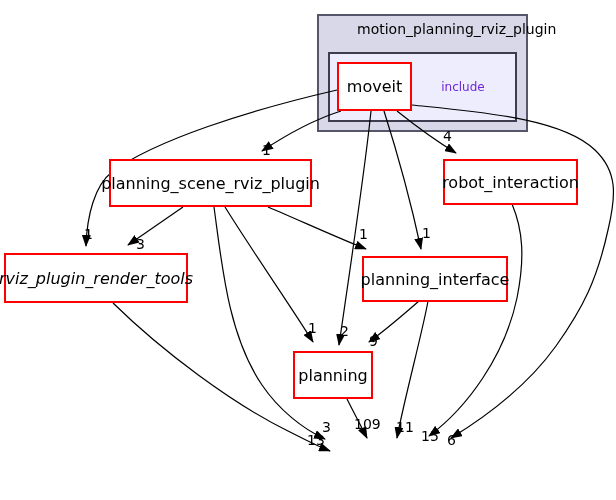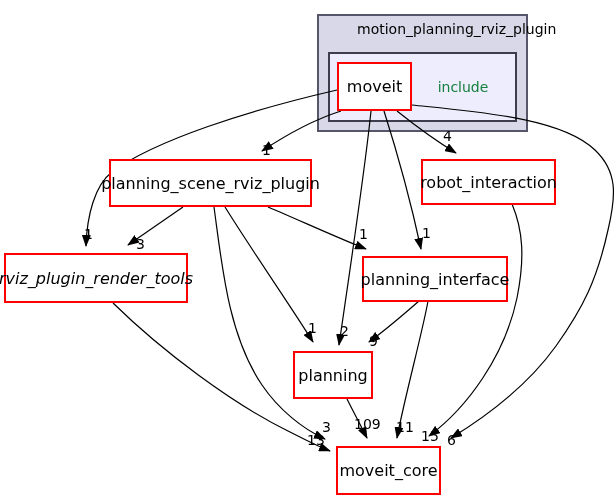--- a/index.html
+++ b/index.html
@@ -17,31 +17,31 @@
     left:328px;top:52px;width:189px;height:70px;
     background:#ededfd;border:2px solid #3d3d50;z-index:2;
   }
   .cluster-label{
     position:absolute;left:317px;top:21px;width:211px;text-align:center;
     font-size:14px;color:#000;z-index:3;padding-left:40px;
   }
   .include-label{
     position:absolute;left:412px;top:62px;width:102px;height:49px;
     display:flex;align-items:center;justify-content:center;
-    font-size:14px;color:#15803d;z-index:3;
+    font-size:12px;color:#6d28d9;z-index:3;
   }
   svg.edges{position:absolute;left:0;top:0;z-index:4;}
   .node{
     position:absolute;background:#ffffff;border:2px solid #ff0000;
     display:flex;align-items:center;justify-content:center;
     font-size:16px;color:#000;z-index:5;cursor:pointer;white-space:nowrap;
   }
   .n-moveit{left:337px;top:62px;width:75px;height:49px;}
   .n-psrp{left:109px;top:159px;width:203px;height:48px;}
-  .n-robot{left:421px;top:159px;width:135px;height:46px;}
+  .n-robot{left:443px;top:159px;width:135px;height:46px;}
   .n-rviztools{left:4px;top:253px;width:184px;height:50px;font-style:italic;}
   .n-pi{left:362px;top:256px;width:146px;height:46px;}
   .n-planning{left:293px;top:351px;width:80px;height:48px;}
   .n-core{left:336px;top:446px;width:105px;height:49px;}
   .elabel{
     position:absolute;font-size:14px;line-height:1;color:#000;z-index:6;cursor:pointer;
   }
 </style>
 </head>
 <body>
@@ -77,21 +77,20 @@
       <path d="M347,399 C353,411 361,426 367,438" marker-end="url(#arrow)"></path>
     </g>
   </svg>
 
   <div class="node n-moveit">moveit</div>
   <div class="node n-psrp">planning_scene_rviz_plugin</div>
   <div class="node n-robot">robot_interaction</div>
   <div class="node n-rviztools">rviz_plugin_render_tools</div>
   <div class="node n-pi">planning_interface</div>
   <div class="node n-planning">planning</div>
-  <div class="node n-core">moveit_core</div>
 
   <span class="elabel" style="left:262px;top:143px;">1</span>
   <span class="elabel" style="left:84px;top:227px;">1</span>
   <span class="elabel" style="left:443px;top:129px;">4</span>
   <span class="elabel" style="left:422px;top:226px;">1</span>
   <span class="elabel" style="left:340px;top:324px;">2</span>
   <span class="elabel" style="left:447px;top:433px;">6</span>
   <span class="elabel" style="left:136px;top:237px;">3</span>
   <span class="elabel" style="left:308px;top:321px;">1</span>
   <span class="elabel" style="left:359px;top:227px;">1</span>

